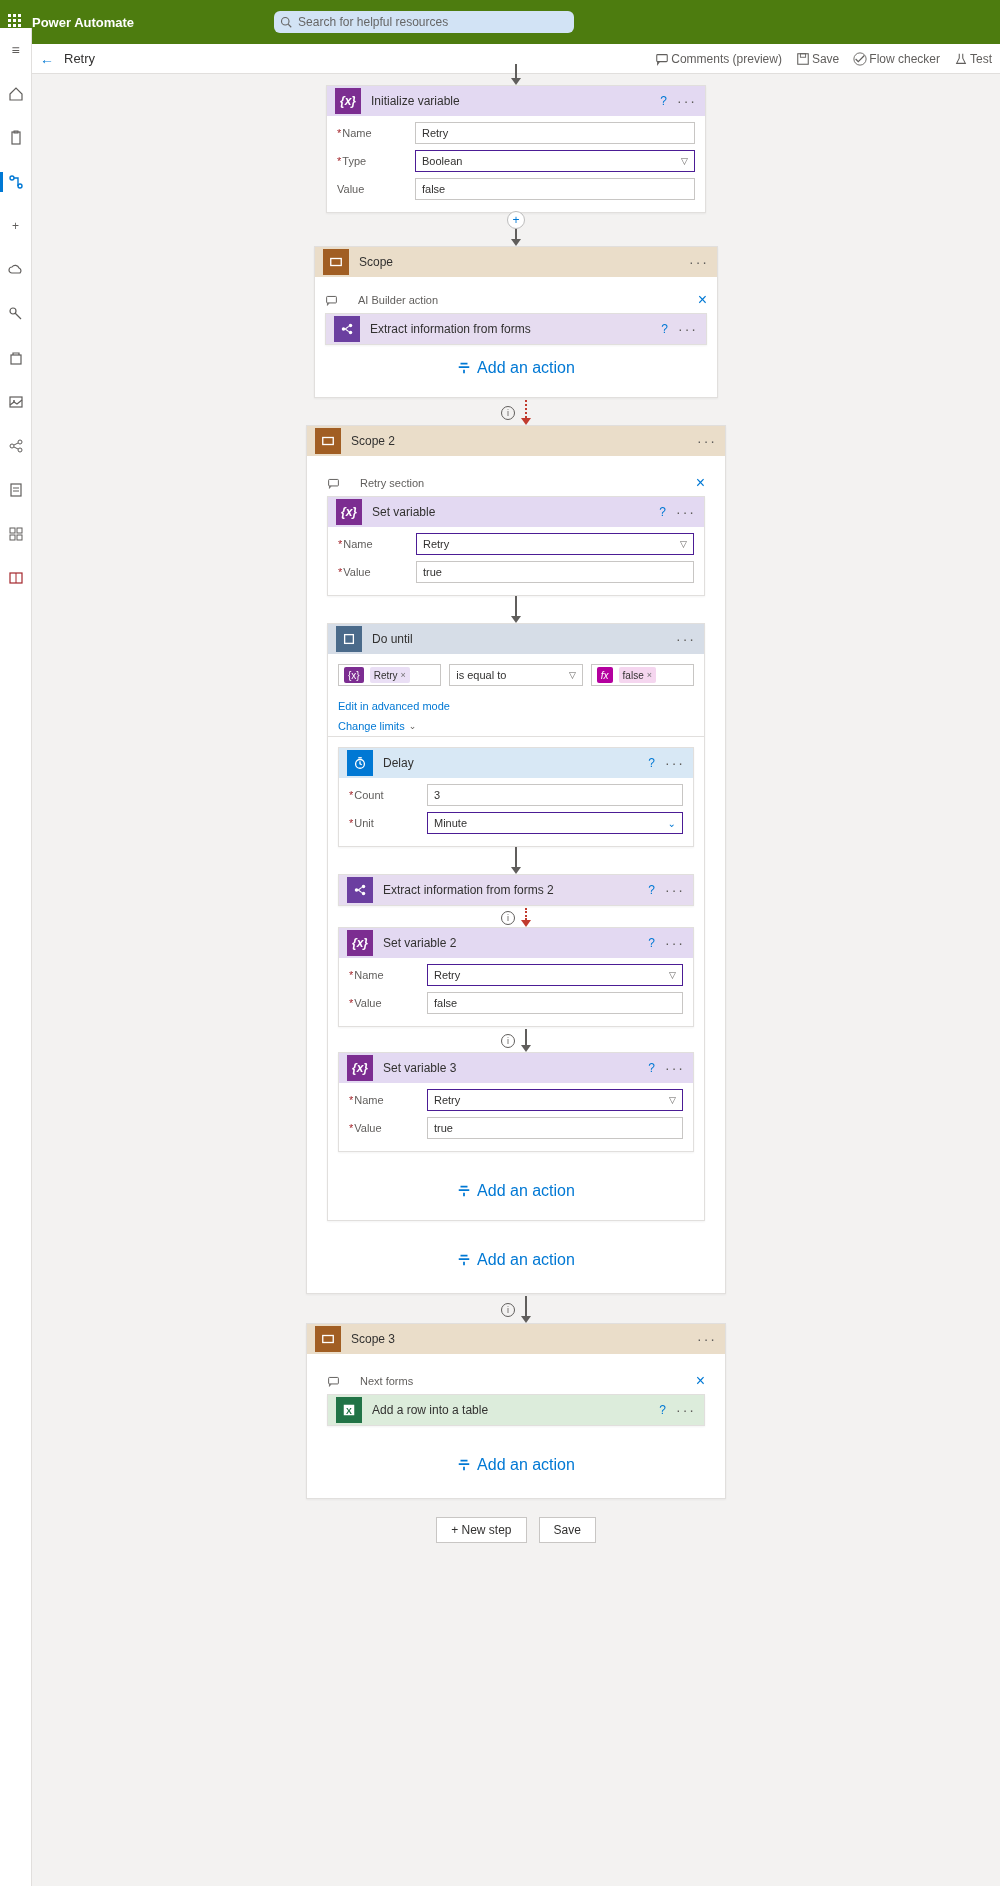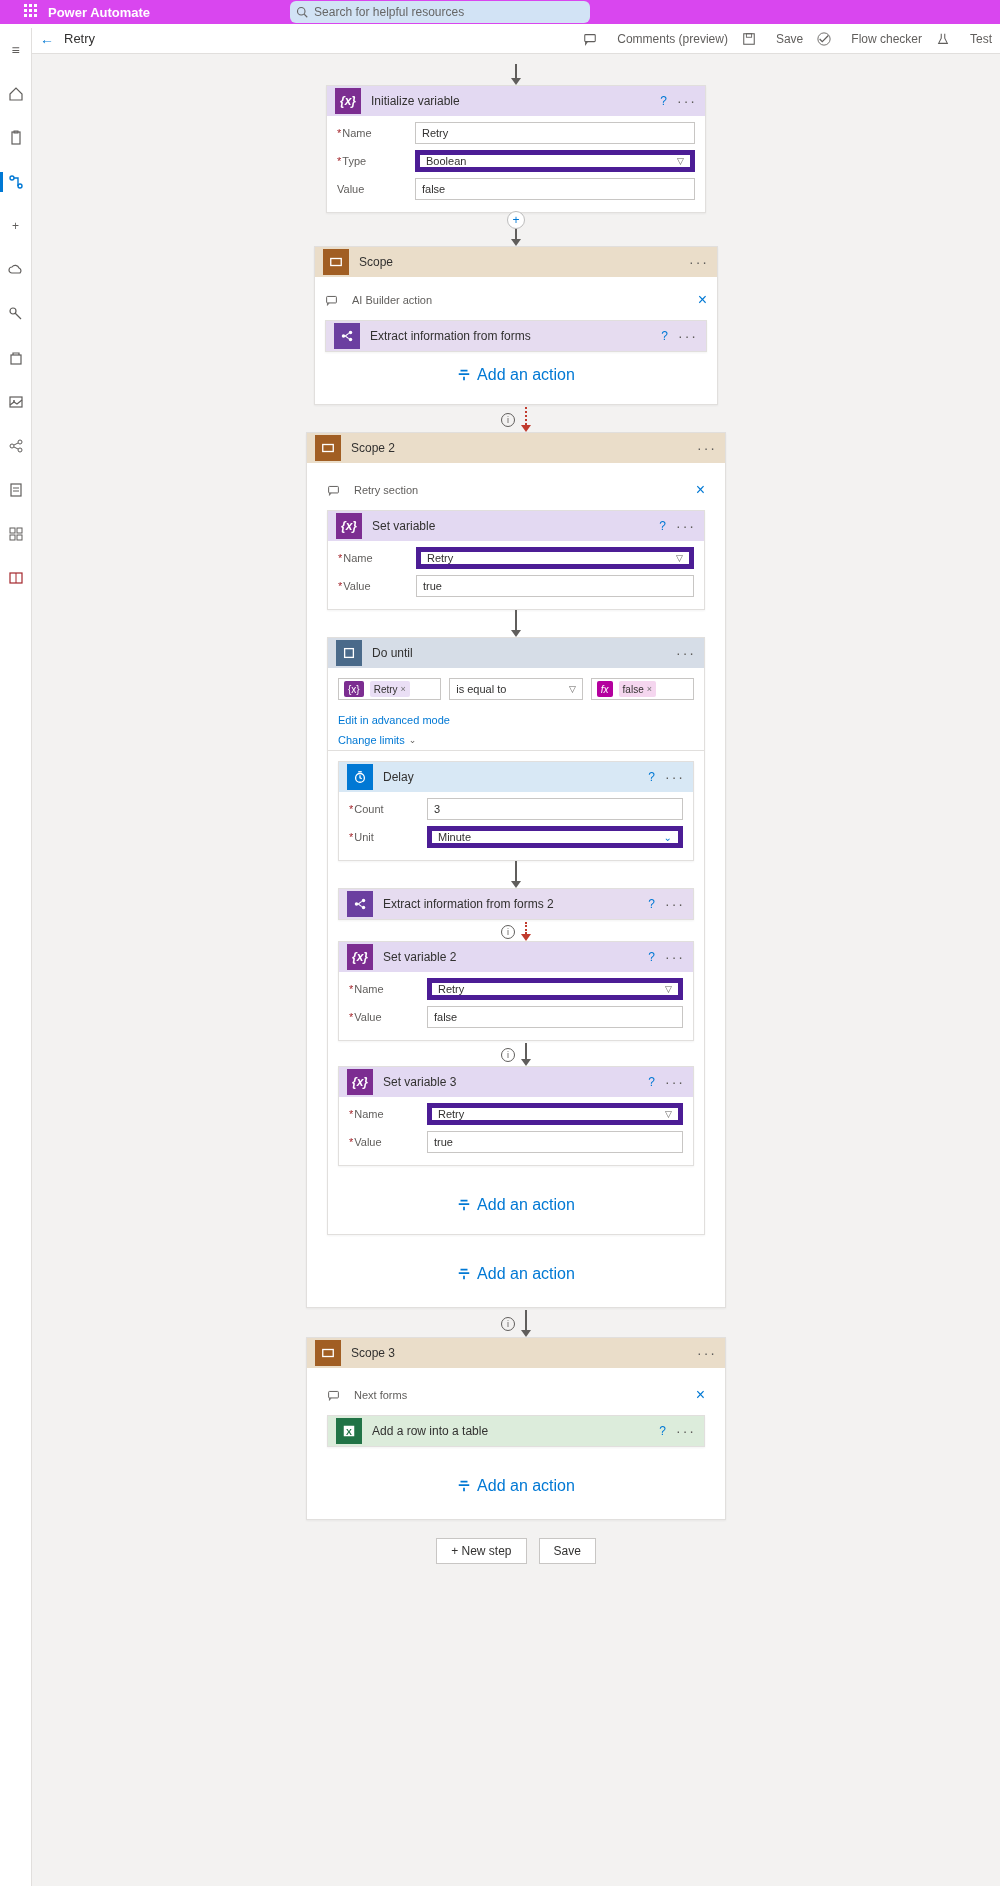--- a/index.html
+++ b/index.html
@@ -1,31 +1,31 @@
 <!DOCTYPE html>
 <html><head>
 <meta charset="utf-8">
 <style>
 * { box-sizing: border-box; margin: 0; padding: 0; font-family: "Segoe UI", sans-serif; }
 body { background: #f3f2f1; width: 1000px; height: 1886px; overflow: hidden; font-size: 12px; color: #323130; }
 
 
-.top-header { height: 24px; background: #d946ef; color: #fff; display: flex; align-items: center; padding: 0 24px; }
+.top-header { height: 44px; background: #4d7c0f; color: #fff; display: flex; align-items: center; padding: 0 8px; }
 .waffle { width: 16px; height: 16px; display: grid; grid-template-columns: repeat(3,3px); grid-template-rows: repeat(3,3px); gap: 2px; margin-right: 8px; }
 .waffle span { background: #fff; width: 3px; height: 3px; }
 .app-title { font-weight: 600; font-size: 13px; }
 .search-box { margin-left: 140px; width: 300px; height: 22px; background: #d2e3f5; border-radius: 6px; display: flex; align-items: center; padding: 0 6px; color: #666; }
 .search-box svg { width: 12px; height: 12px; margin-right: 6px; }
 
 
 .sub-header { height: 30px; background: #fff; border-bottom: 1px solid #e1dfdd; display: flex; align-items: center; padding: 0 8px 0 40px; }
 .back-arrow { color: #0078d4; margin-right: 10px; font-size: 14px; }
 .sub-title { font-size: 13px; color: #323130; }
 .sub-actions { margin-left: auto; display: flex; gap: 14px; align-items: center; }
-.sub-actions .act { display: flex; align-items: center; gap: 20px; font-size: 12px; color: #605e5c; cursor: pointer; }
+.sub-actions .act { display: flex; align-items: center; gap: 2px; font-size: 12px; color: #605e5c; cursor: pointer; }
 .sub-actions svg { width: 14px; height: 14px; }
 
 
 .left-nav { position: absolute; top: 28px; left: 0; width: 32px; height: calc(100% - 28px); background: #fff; border-right: 1px solid #e1dfdd; display: flex; flex-direction: column; align-items: center; padding-top: 8px; gap: 16px; }
 .left-nav .nav-item { width: 28px; height: 28px; display: flex; align-items: center; justify-content: center; color: #605e5c; position: relative; }
 .left-nav .nav-item.selected::before { content:''; position:absolute; left:-2px; top:4px; bottom:4px; width:3px; background:#0078d4; }
 .left-nav .hamburger { font-size: 14px; color: #605e5c; }
 .left-nav svg { width: 16px; height: 16px; }
 
 
@@ -48,21 +48,21 @@
 .card { width:380px; background:#fff; border:1px solid #e1dfdd; box-shadow:0 1px 2px rgba(0,0,0,0.05); }
 .card-header { height:30px; display:flex; align-items:center; padding:0 8px; gap:10px; }
 .card-header .title { flex:1; font-size:12px; color:#323130; }
 .card-header .help { color:#0078d4; font-size:12px; cursor:pointer; }
 .card-header .more { color:#605e5c; letter-spacing:2px; cursor:pointer; font-size:14px; }
 .card-body { padding:6px 10px; }
 .field-row { display:flex; align-items:center; margin-bottom:6px; }
 .field-label { width:78px; font-size:11px; color:#605e5c; }
 .field-label .req { color:#a4262c; margin-right:1px; }
 .field-input { flex:1; height:22px; border:1px solid #c8c6c4; padding:0 6px; font-size:11px; color:#323130; background:#fff; }
-.field-select { flex:1; height:22px; border:5px solid #4c1d95; background:#fff; display:flex; align-items:center; justify-content:space-between; padding:0 6px; font-size:11px; }
+.field-select { flex:1; height:22px; border:1px solid #4c1d95; background:#fff; display:flex; align-items:center; justify-content:space-between; padding:0 6px; font-size:11px; }
 .chev { font-size:9px; color:#605e5c; }
 .chev-blue { font-size:10px; color:#0078d4; }
 
 
 .hdr-purple { background:#e3d9f2; }
 .hdr-tan { background:#eaddc9; }
 .hdr-bluegray { background:#d6dde7; }
 .hdr-lightblue { background:#d8e8f5; }
 .hdr-green { background:#dcecdb; }
 .hdr-purple-soft{background:#e6dcf0;}
@@ -71,21 +71,21 @@
 .icon-box { width:26px; height:26px; display:flex; align-items:center; justify-content:center; color:#fff; font-size:12px; font-weight:bold; }
 .ib-purple { background:#7c2d91; }
 .ib-brown { background:#a15e23; color:#fff; }
 .ib-purple2 { background:#6b3fa0; }
 .ib-blue-steel { background:#4a6a8a; }
 .ib-blue { background:#0078d4; }
 .ib-green { background:#217346; }
 
 
 .scope-body { padding:10px; }
-.comment-row { display:flex; align-items:center; gap:14px; padding:4px 0 11px 0; color:#605e5c; font-size:11px; }
+.comment-row { display:flex; align-items:center; gap:20px; padding:4px 0 4px 0; color:#605e5c; font-size:11px; }
 .comment-row .close-x{margin-left:auto;font-size:16px;color:#0078d4;font-weight:300;}
 .add-action { display:flex; align-items:center; justify-content:center; gap:6px; padding:14px 0 10px 0; font-size:16px; color:#0078d4; }
 .add-action svg{width:14px;height:14px;}
 
 
 .inner-card{width:380px;margin:0 auto;}
 
 
 .cond-row{display:flex;gap:8px;padding:10px;align-items:center;}
 .cond-box{border:1px solid #c8c6c4;height:22px;display:flex;align-items:center;font-size:11px;background:#fff;}

